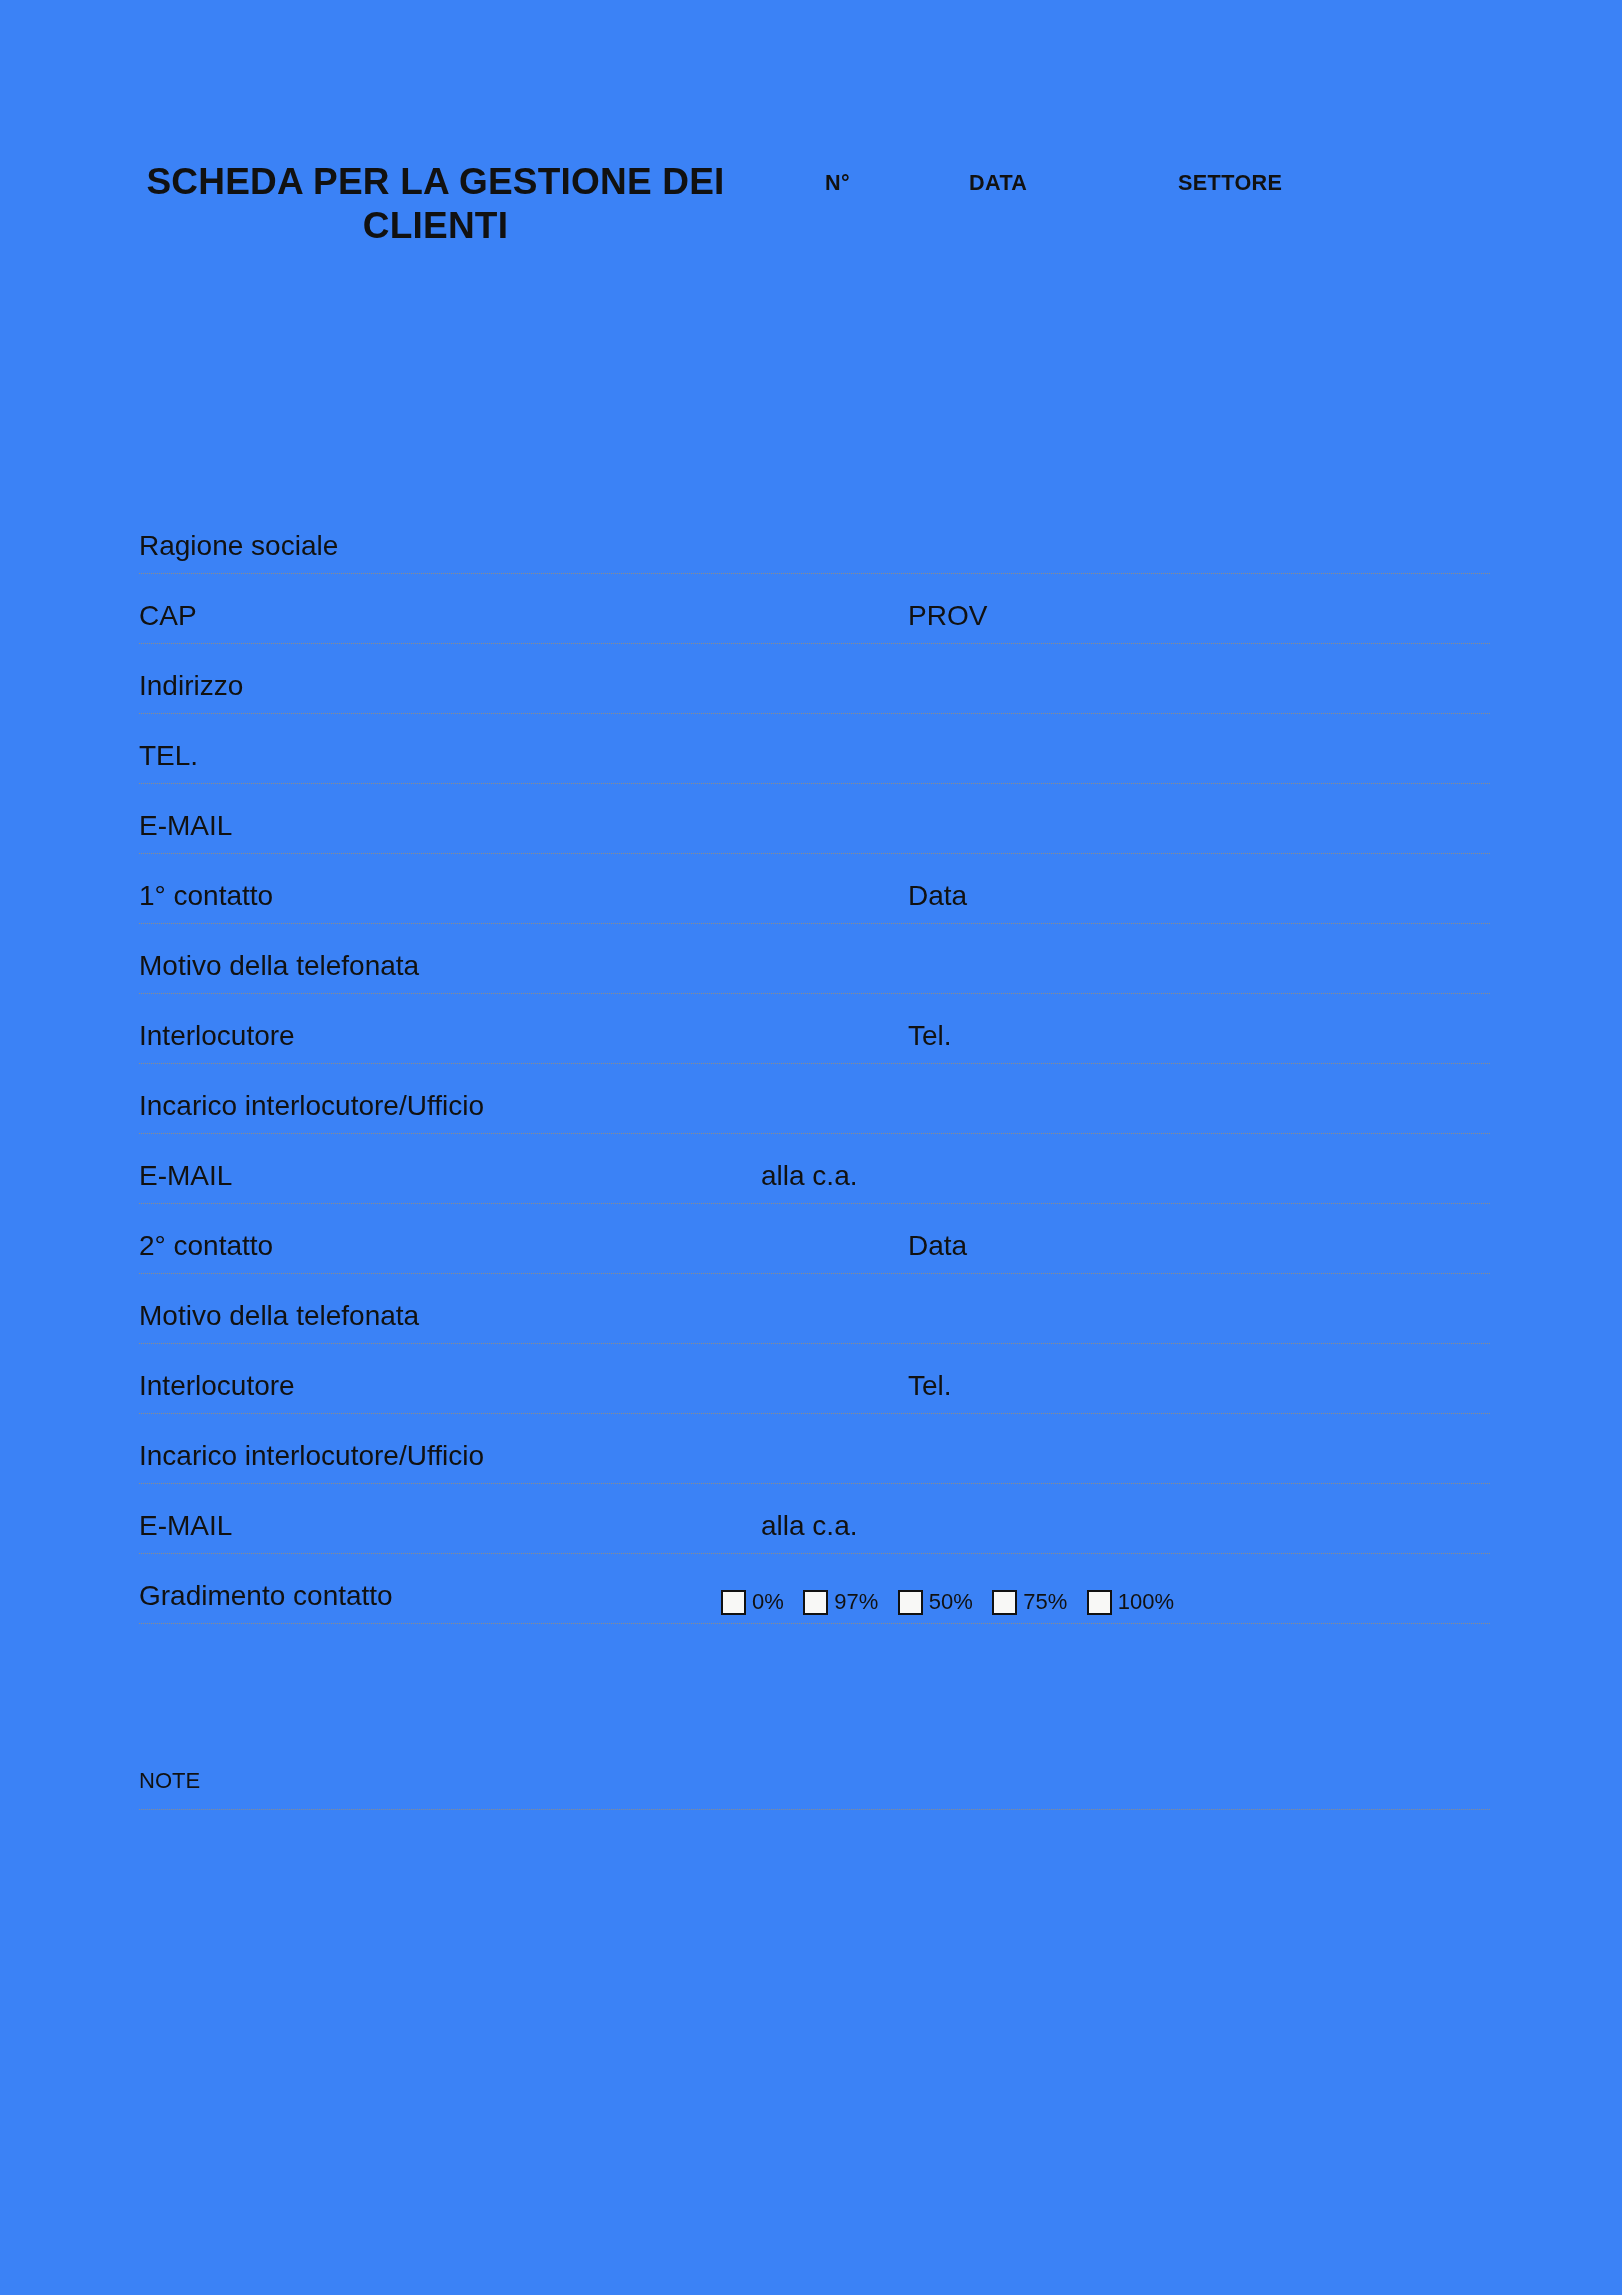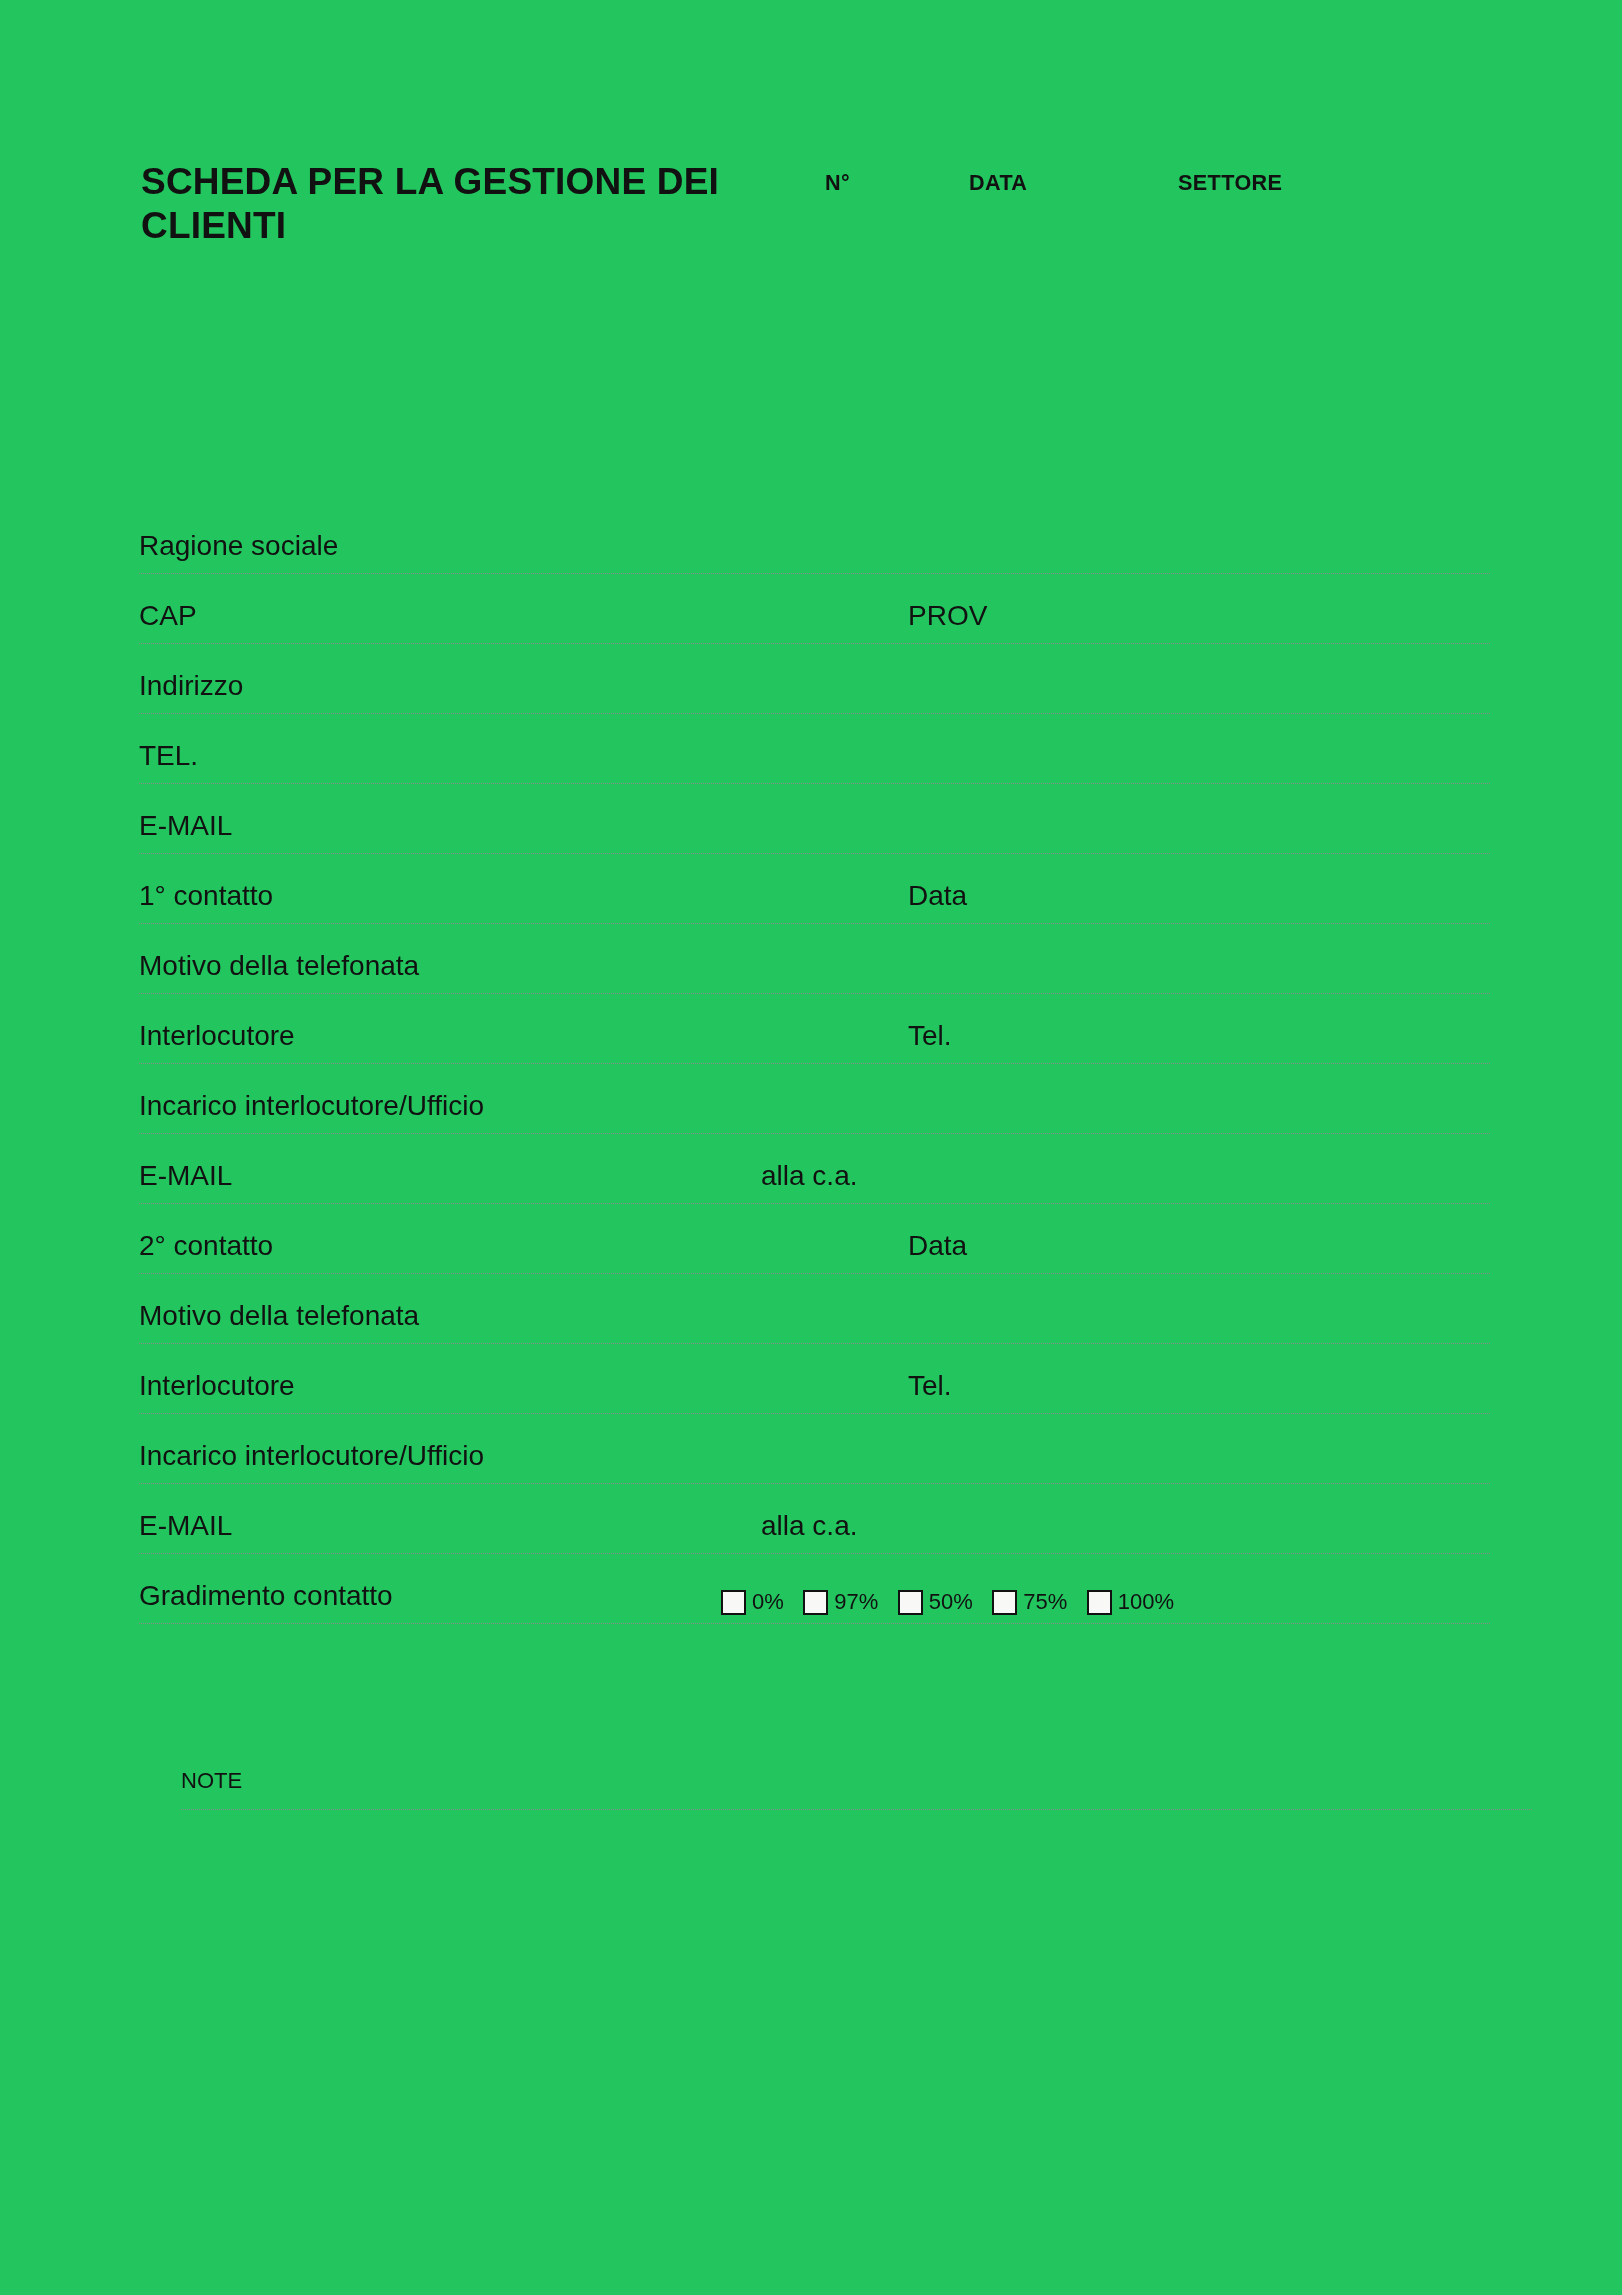--- a/index.html
+++ b/index.html
@@ -4,24 +4,25 @@
 <style>
   html, body {
     margin: 0;
     padding: 0;
     background: #f2f2f0;
   }
   .page {
     position: relative;
     width: 1623px;
     height: 2295px;
-    background: #22c55e;
+    background: #3b82f6;
     font-family: "Liberation Sans", sans-serif;
     color: #111111;
     box-sizing: border-box;
+    text-align: center;
   }
 
   
   .header {
     position: absolute;
     left: 141px;
     top: 160px;
     width: 1348px;
     height: 118px;
   }
@@ -107,21 +108,20 @@
     line-height: 1;
     color: #111111;
   }
 
   
   .note-block {
     position: absolute;
     left: 139px;
     top: 1741px;
     width: 1351px;
-    margin-left: 42px;
   }
   .note-row {
     position: relative;
     height: 69px;
   }
   .note-row .rule {
     position: absolute;
     left: 0;
     right: 0;
     bottom: 0;

